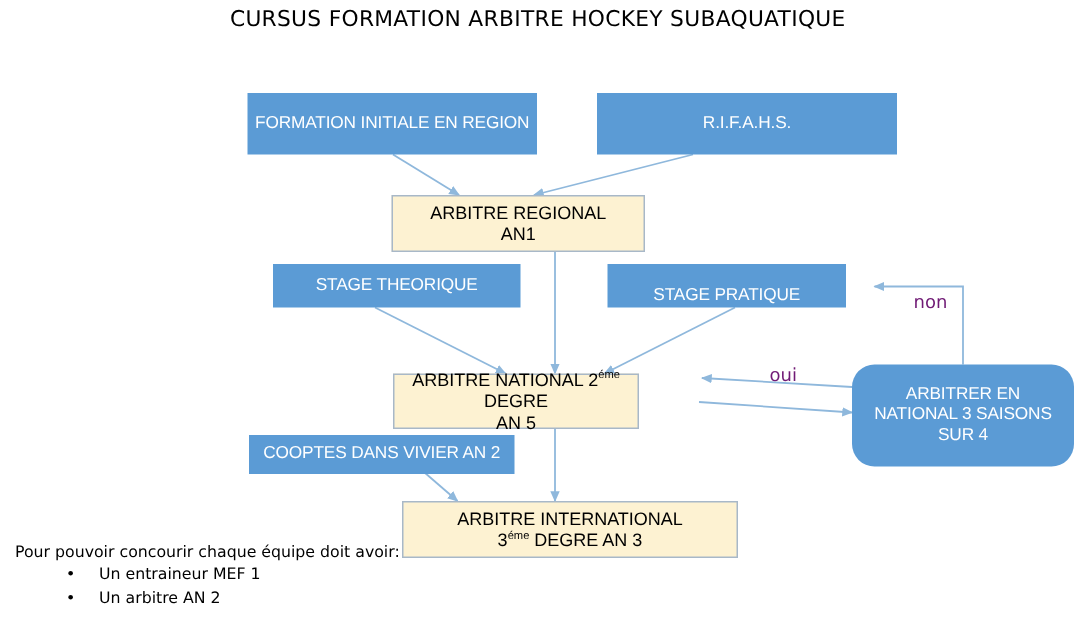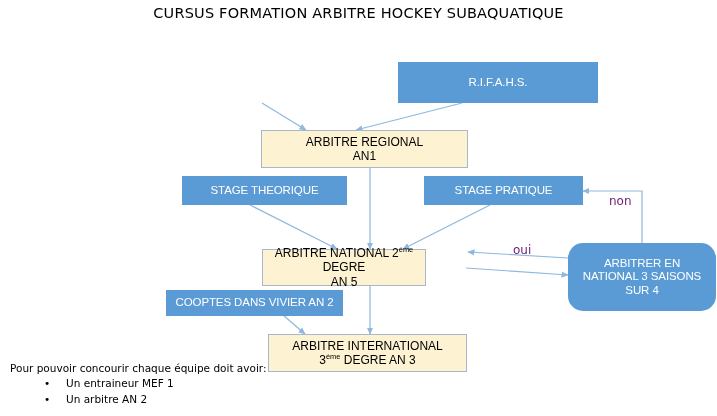--- a/index.html
+++ b/index.html
@@ -133,37 +133,40 @@
       <path d="M568,258 L468,252"></path>
 
       <path d="M642,243 L642,191 L583,191"></path>
 
       <path d="M370,281 L370,334"></path>
 
       <path d="M283,315 L305,334"></path>
     </g>
   </svg>
 
+  <div class="node node-blue" style="left:165px; top:62px; width:193px; height:41px;">
+    <span class="inner">FORMATION INITIALE EN REGION</span>
+  </div>
 
   <div class="node node-blue" style="left:398px; top:62px; width:200px; height:41px;">
     <span class="inner">R.I.F.A.H.S.</span>
   </div>
 
-  <div class="node node-yellow" style="left:261px; top:130px; width:207px; height:38px;">
+  <div class="node node-yellow" style="left:261px; top:130px; width:169px; height:38px;">
     <span class="inner">
       <span>ARBITRE REGIONAL</span><br>
       <span>AN1</span>
     </span>
   </div>
 
   <div class="node node-blue" style="left:182px; top:176px; width:165px; height:29px;">
     <span class="inner">STAGE THEORIQUE</span>
   </div>
 
-  <div class="node node-blue" style="left:424px; top:176px; width:159px; height:29px;">
+  <div class="node node-blue" style="left:405px; top:176px; width:159px; height:29px;align-items:flex-end;">
     <span class="inner">STAGE PRATIQUE</span>
   </div>
 
   <div class="node node-yellow" style="left:262px; top:249px; width:164px; height:37px;">
     <span class="inner">
       <span>ARBITRE NATIONAL 2</span><sup>éme</sup><span> DEGRE</span><br>
       <span>AN 5</span>
     </span>
   </div>
 
@@ -172,21 +175,21 @@
       <span>ARBITRER EN</span><br>
       <span>NATIONAL 3 SAISONS</span><br>
       <span>SUR 4</span>
     </span>
   </div>
 
   <div class="node node-blue" style="left:166px; top:290px; width:177px; height:26px;">
     <span class="inner">COOPTES DANS VIVIER AN 2</span>
   </div>
 
-  <div class="node node-yellow" style="left:268px; top:334px; width:199px; height:38px;">
+  <div class="node node-yellow" style="left:268px; top:334px; width:224px; height:38px;">
     <span class="inner">
       <span>ARBITRE INTERNATIONAL</span><br>
       <span>3</span><sup>éme</sup><span> DEGRE   AN 3</span>
     </span>
   </div>
 
   <div class="edge-label" style="left:609px; top:194px;">non</div>
 
   <div class="edge-label" style="left:513px; top:243px;">oui</div>
 

